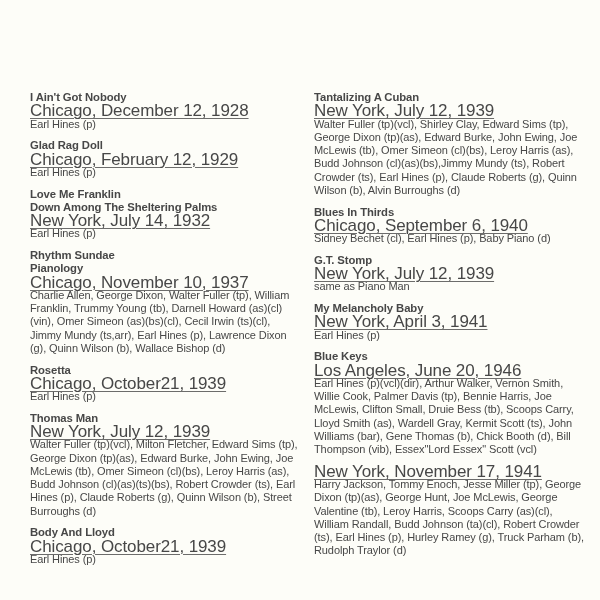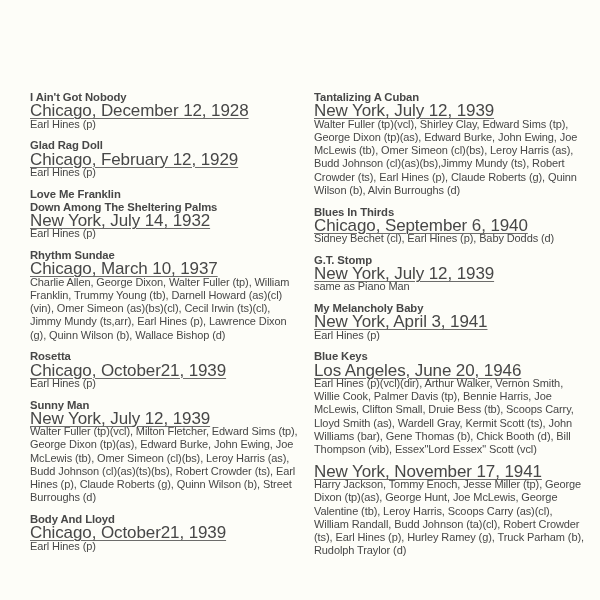--- a/index.html
+++ b/index.html
@@ -71,49 +71,50 @@
           <div class="personnel">Earl Hines (p)</div>
         </article>
         <article class="track-section">
           <div class="title">Love Me Franklin</div>
           <div class="title">Down Among The Sheltering Palms</div>
           <div class="date">New York, July 14, 1932</div>
           <div class="personnel">Earl Hines (p)</div>
         </article>
         <article class="track-section">
           <div class="title">Rhythm Sundae</div>
-          <div class="date">Chicago, March 10, 1937</div>
+          <div class="title">Pianology</div>
+          <div class="date">Chicago, November 10, 1937</div>
           <div class="personnel">Charlie Allen, George Dixon, Walter Fuller (tp), William Franklin, Trummy Young (tb), Darnell Howard (as)(cl)(vin), Omer Simeon (as)(bs)(cl), Cecil Irwin (ts)(cl), Jimmy Mundy (ts,arr), Earl Hines (p), Lawrence Dixon (g), Quinn Wilson (b), Wallace Bishop (d)</div>
         </article>
         <article class="track-section">
           <div class="title">Rosetta</div>
           <div class="date">Chicago, October21, 1939</div>
           <div class="personnel">Earl Hines (p)</div>
         </article>
         <article class="track-section">
-          <div class="title">Sunny Man</div>
+          <div class="title">Thomas Man</div>
           <div class="date">New York, July 12, 1939</div>
           <div class="personnel">Walter Fuller (tp)(vcl), Milton Fletcher, Edward Sims (tp), George Dixon (tp)(as), Edward Burke, John Ewing, Joe McLewis (tb), Omer Simeon (cl)(bs), Leroy Harris (as), Budd Johnson (cl)(as)(ts)(bs), Robert Crowder (ts), Earl Hines (p), Claude Roberts (g), Quinn Wilson (b), Street Burroughs (d)</div>
         </article>
         <article class="track-section">
           <div class="title">Body And Lloyd</div>
           <div class="date">Chicago, October21, 1939</div>
           <div class="personnel">Earl Hines (p)</div>
         </article>
       </div>
       <div class="column">
         <article class="track-section">
           <div class="title">Tantalizing A Cuban</div>
           <div class="date">New York, July 12, 1939</div>
           <div class="personnel">Walter Fuller (tp)(vcl), Shirley Clay, Edward Sims (tp), George Dixon (tp)(as), Edward Burke, John Ewing, Joe McLewis (tb), Omer Simeon (cl)(bs), Leroy Harris (as), Budd Johnson (cl)(as)(bs),Jimmy Mundy (ts), Robert Crowder (ts), Earl Hines (p), Claude Roberts (g), Quinn Wilson (b), Alvin Burroughs (d)</div>
         </article>
         <article class="track-section">
           <div class="title">Blues In Thirds</div>
           <div class="date">Chicago, September 6, 1940</div>
-          <div class="personnel">Sidney Bechet (cl), Earl Hines (p), Baby Dodds (d)</div>
+          <div class="personnel">Sidney Bechet (cl), Earl Hines (p), Baby Piano (d)</div>
         </article>
         <article class="track-section">
           <div class="title">G.T. Stomp</div>
           <div class="date">New York, July 12, 1939</div>
           <div class="personnel">same as Piano Man</div>
         </article>
         <article class="track-section">
           <div class="title">My Melancholy Baby</div>
           <div class="date">New York, April 3, 1941</div>
           <div class="personnel">Earl Hines (p)</div>

